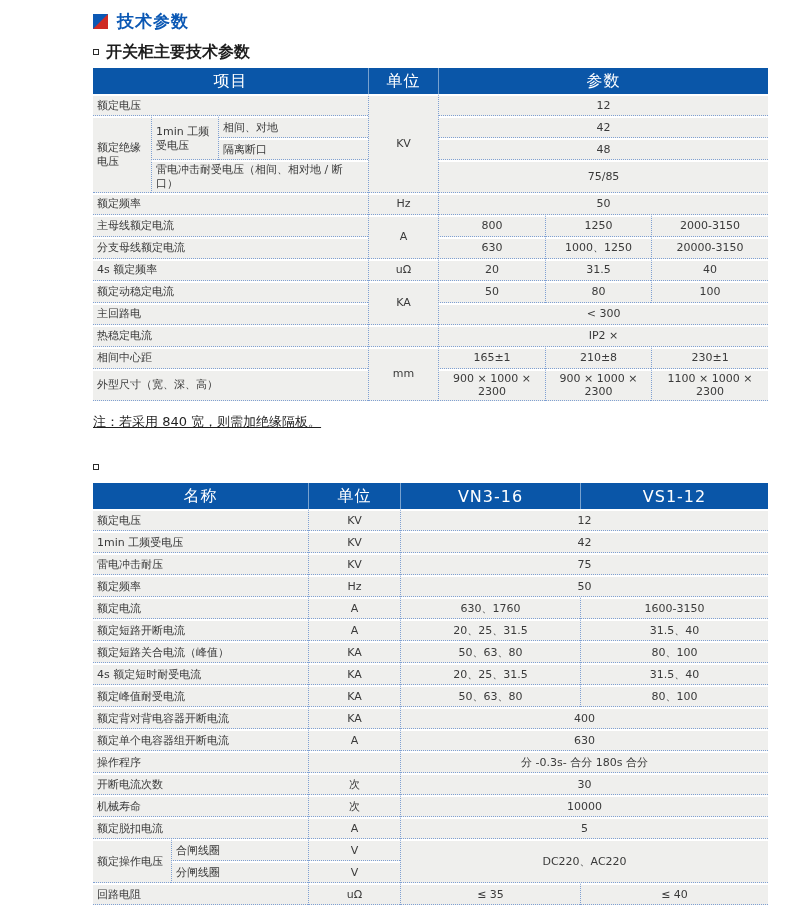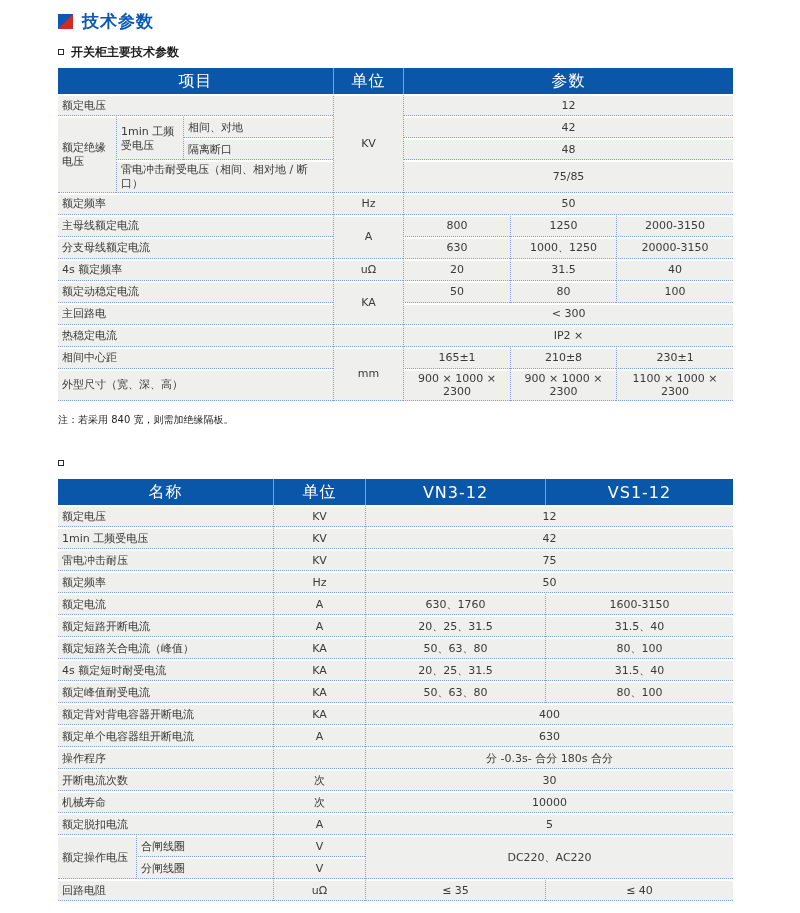--- a/index.html
+++ b/index.html
@@ -11,51 +11,51 @@
     --text-dark:#3a3a3a;
   }
   *{box-sizing:border-box;}
   html,body{margin:0;padding:0;}
   body{
     width:800px;height:913px;background:#ffffff;
     font-family:"DejaVu Sans",sans-serif;
     color:var(--text-dark);
     overflow:hidden;
   }
-  .content{margin-left:58px;width:675px;}
+  .content{margin-left:93px;width:675px;}
   
   .page-title{display:flex;align-items:center;gap:9px;padding-top:11px;height:32px;}
   .mark{width:15px;height:15px;display:inline-block;
     background:linear-gradient(to bottom right,var(--title-blue) 49.5%,var(--accent-red) 50.5%);}
   .page-title h1{margin:0;font-size:17px;font-weight:bold;color:var(--title-blue);letter-spacing:1px;}
   
   .subtitle{display:flex;align-items:center;gap:7px;margin-top:12px;height:16px;}
   .subtitle .bullet{width:6px;height:6px;border:1.5px solid #2b2b2b;display:inline-block;background:#fff;}
-  .subtitle span.txt{font-size:12px;font-weight:bold;color:#1d1d1d;}
+  .subtitle span.txt{font-size:16px;font-weight:bold;color:#1d1d1d;}
   .subtitle2{margin-top:28px;}
   
   table.t{border-collapse:separate;border-spacing:0;table-layout:fixed;width:675px;margin-top:8px;}
   table.t th{
     background:var(--header-blue);color:#ffffff;font-size:16px;font-weight:normal;
     height:26px;text-align:center;padding:0;letter-spacing:1px;
   }
   table.t th.hl{border-left:1px solid rgba(255,255,255,0.45);}
   table.t td{
     background:var(--row-bg);
     height:22px;font-size:11px;line-height:1.25;
     border-top:2px solid #ffffff;
     border-bottom:1px dotted var(--dot-blue);
     padding:1px 4px;
     color:var(--text-dark);
   }
   table.t td.name{text-align:left;padding-left:4px;}
   table.t td.c{text-align:center;}
   table.t td.bl{border-left:1px dotted var(--dot-blue);}
   
-  .note{margin-top:12px;font-size:10px;color:#1f1f1f;}
+  .note{margin-top:12px;font-size:13px;color:#1f1f1f;text-decoration:underline;}
 </style>
 </head>
 <body>
 
 <div class="content">
 
   <div class="page-title">
     <span class="mark"></span>
     <h1>技术参数</h1>
   </div>
@@ -170,21 +170,21 @@
       <col style="width:78px">
         <col style="width:137px">
       <col style="width:92px">
       <col style="width:180px">
         <col style="width:188px">
     </colgroup>
     <thead>
       <tr>
         <th colspan="2">名称</th>
         <th class="hl">单位</th>
-        <th class="hl">VN3-12</th>
+        <th class="hl">VN3-16</th>
         <th class="hl">VS1-12</th>
       </tr>
     </thead>
     <tbody>
       <tr>
         <td class="name" colspan="2">额定电压</td>
         <td class="c bl">KV</td>
         <td class="c bl" colspan="2">12</td>
       </tr>
       <tr>

